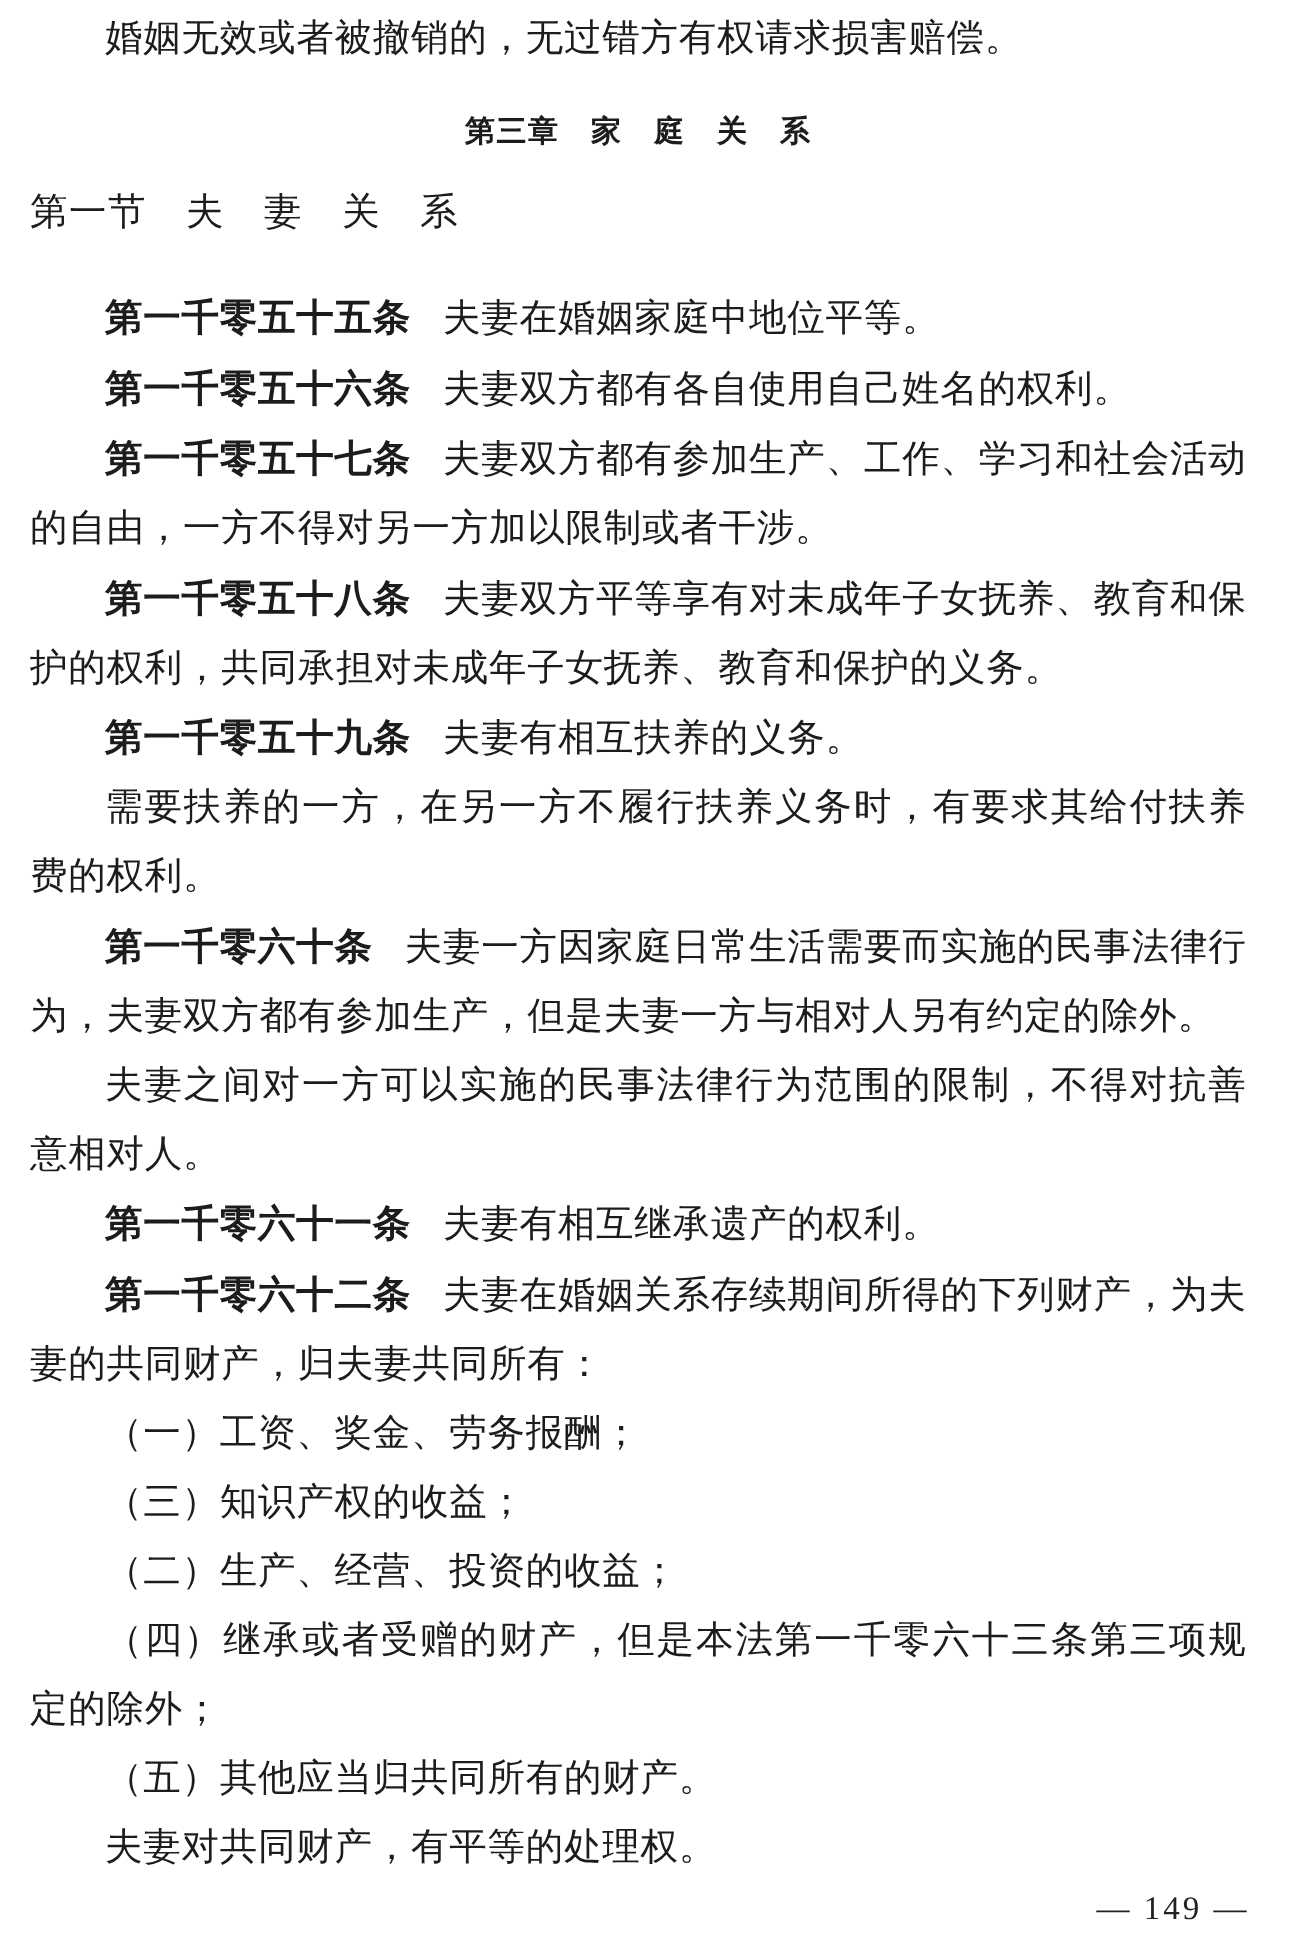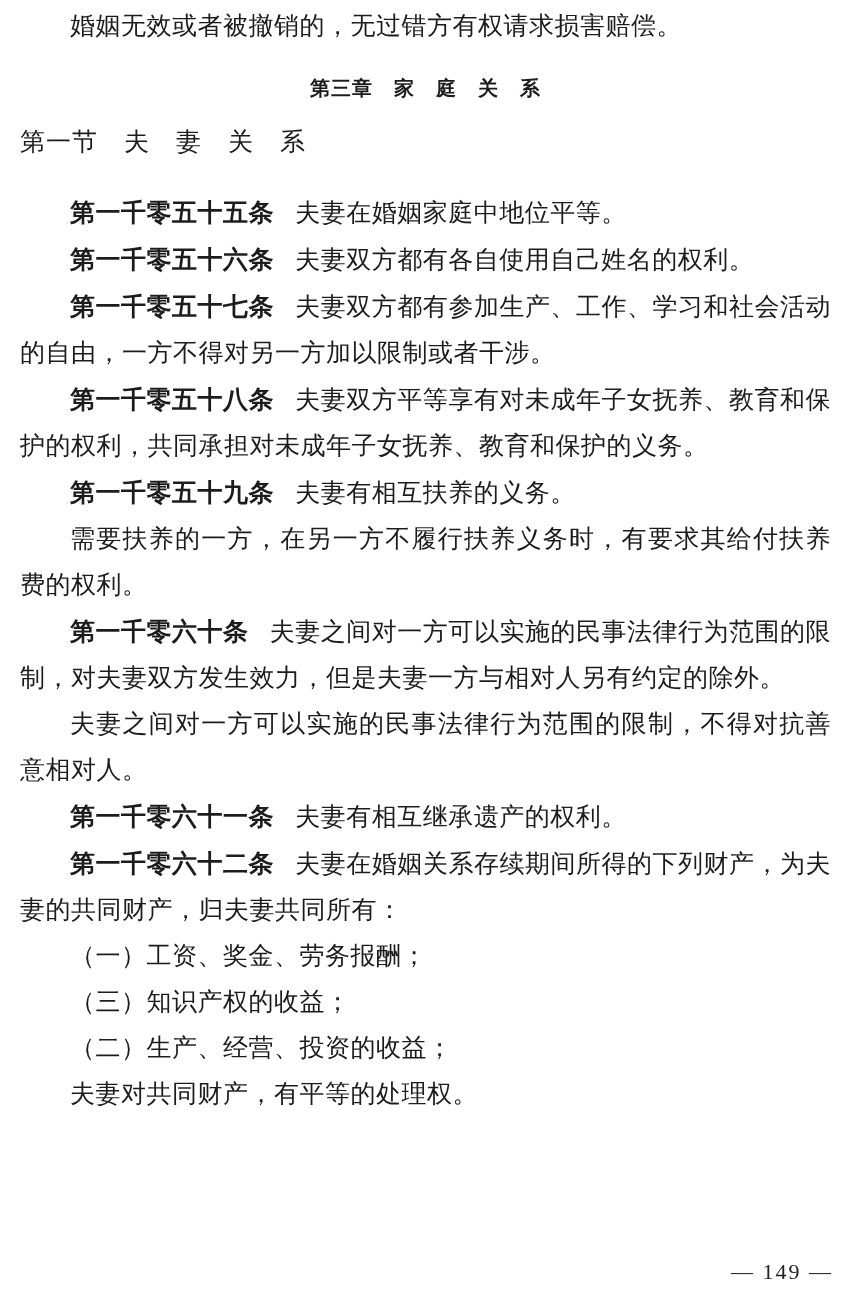--- a/index.html
+++ b/index.html
@@ -77,39 +77,45 @@
   <p class="line">
     <span class="art-label">第一千零五十八条</span><span>夫妻双方平等享有对未成年子女抚养、教育和保护的权利，共同承担对未成年子女抚养、教育和保护的义务。</span>
   </p>
   <p class="line">
     <span class="art-label">第一千零五十九条</span><span>夫妻有相互扶养的义务。</span>
   </p>
   <p class="line">
     <span>需要扶养的一方，在另一方不履行扶养义务时，有要求其给付扶养费的权利。</span>
   </p>
   <p class="line">
-    <span class="art-label">第一千零六十条</span><span>夫妻之间对一方可以实施的民事法律行为范围的限制，对夫妻双方发生效力，但是夫妻一方与相对人另有约定的除外。</span>
+    <span class="art-label">第一千零六十条</span><span>夫妻一方因家庭日常生活需要而实施的民事法律行为，夫妻双方都有参加生产，但是夫妻一方与相对人另有约定的除外。</span>
   </p>
   <p class="line">
     <span>夫妻之间对一方可以实施的民事法律行为范围的限制，不得对抗善意相对人。</span>
   </p>
   <p class="line">
     <span class="art-label">第一千零六十一条</span><span>夫妻有相互继承遗产的权利。</span>
   </p>
   <p class="line">
     <span class="art-label">第一千零六十二条</span><span>夫妻在婚姻关系存续期间所得的下列财产，为夫妻的共同财产，归夫妻共同所有：</span>
   </p>
   <p class="line">
     <span>（一）工资、奖金、劳务报酬；</span>
   </p>
   <p class="line">
     <span>（三）知识产权的收益；</span>
   </p>
   <p class="line">
     <span>（二）生产、经营、投资的收益；</span>
   </p>
   <p class="line">
+    <span>（四）继承或者受赠的财产，但是本法第一千零六十三条第三项规定的除外；</span>
+  </p>
+  <p class="line">
+    <span>（五）其他应当归共同所有的财产。</span>
+  </p>
+  <p class="line">
     <span>夫妻对共同财产，有平等的处理权。</span>
   </p>
 
 </div>
 
 <div class="footer">— 149 —</div>
 
 </body></html>

